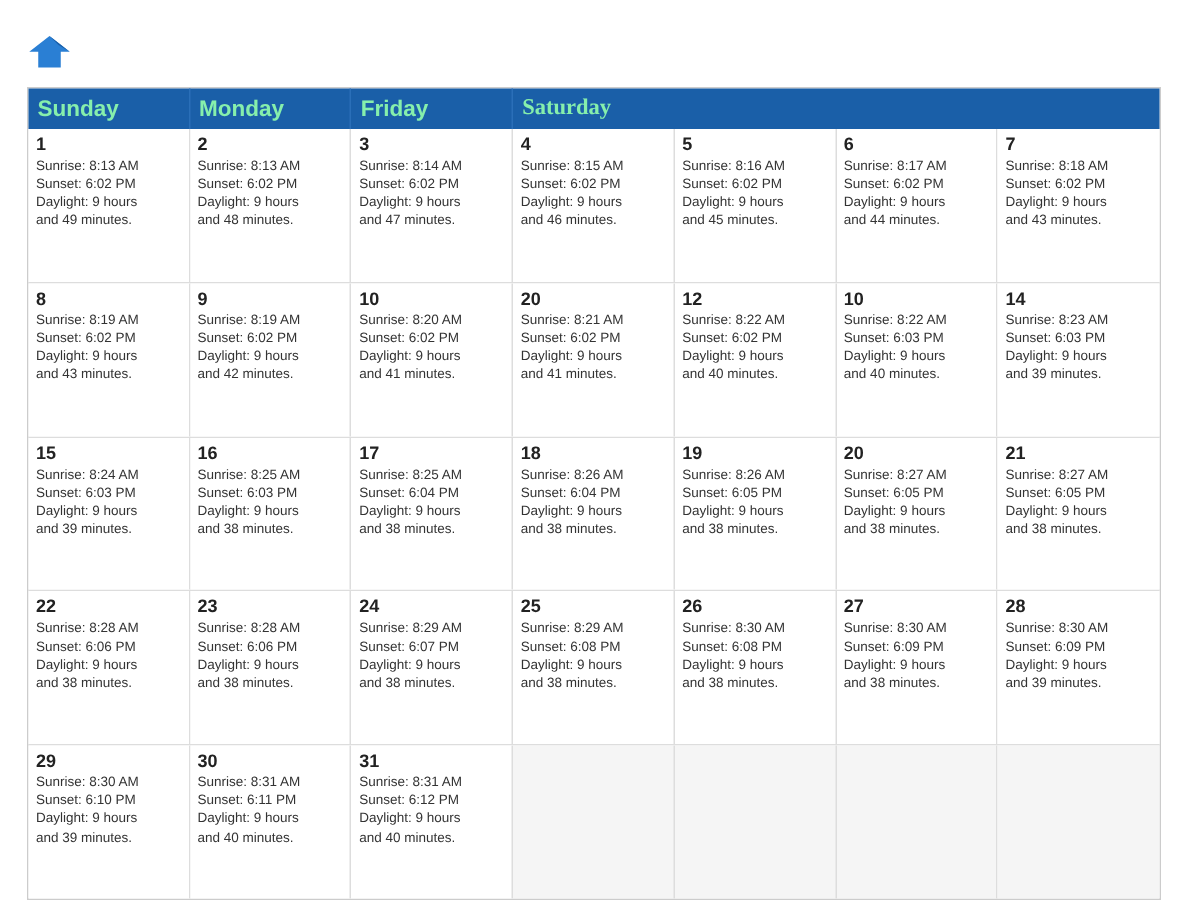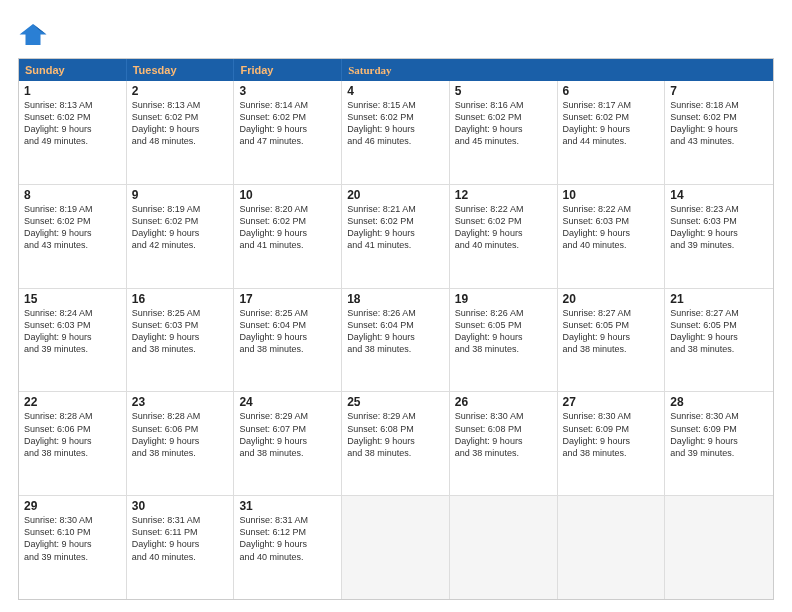--- a/index.html
+++ b/index.html
@@ -59,22 +59,22 @@
       display: flex;
       flex-direction: column;
       border: 1px solid #ccc;
     }
     .cal-header {
       display: grid;
       grid-template-columns: repeat(7, 1fr);
       background: #1a5fa8;
     }
     .cal-header-cell {
-      color: #fdba74;
-      font-size: 11px;
+      color: #86efac;
+      font-size: 15px;
       font-weight: bold;
       padding: 5px 6px;
       border-right: 1px solid #2a6fb8;
     }
     .cal-header-cell:last-child { border-right: none; font-family: Liberation Serif, serif; }
     .cal-body {
       flex: 1;
       display: flex;
       flex-direction: column;
     }
@@ -124,21 +124,21 @@
       </div>
     </div>
     <div class="title-block">
       <div class="month-title"></div>
       <div class="location"></div>
     </div>
   </div>
   <div class="calendar">
     <div class="cal-header">
     <div class="cal-header-cell">Sunday</div>
-        <div class="cal-header-cell">Tuesday</div>
+        <div class="cal-header-cell">Monday</div>
         <div class="cal-header-cell">Friday</div>
         <div class="cal-header-cell">Saturday</div>
       </div>
     <div class="cal-body">
     <div class="cal-row">
           <div class="cal-cell">
             <span class="day-num">1</span>
             <div class="cell-text">Sunrise: 8:13 AM<br>Sunset: 6:02 PM<br>Daylight: 9 hours<br>and 49 minutes.</div>
           </div>
           <div class="cal-cell">

